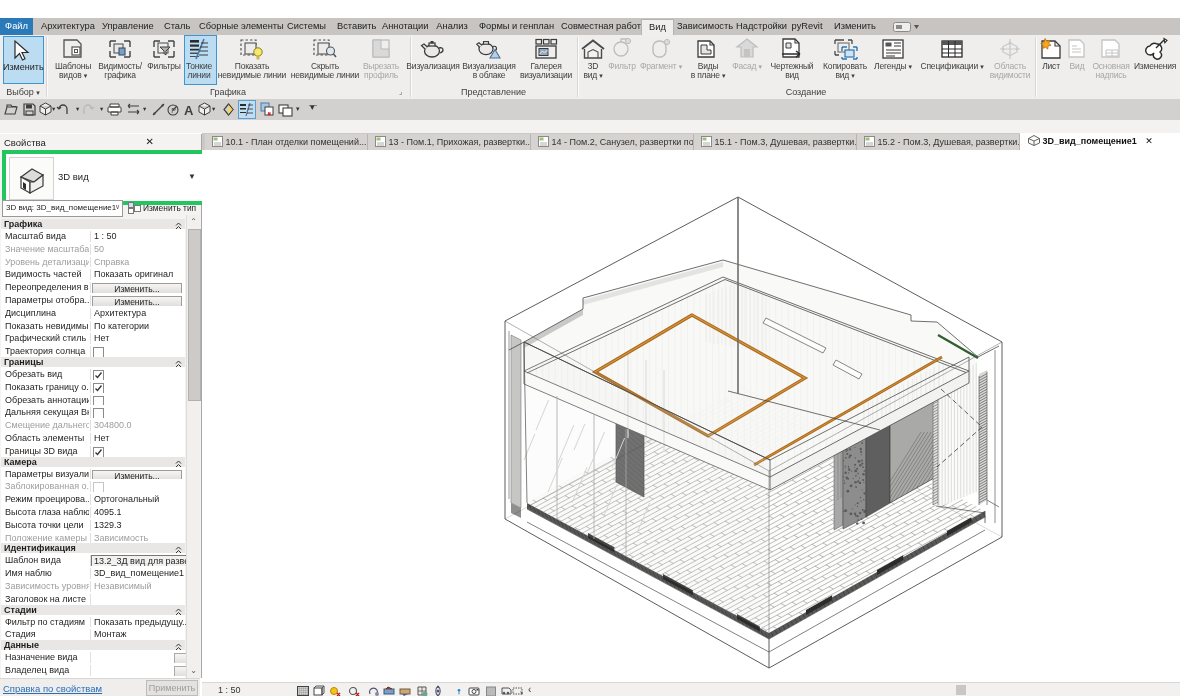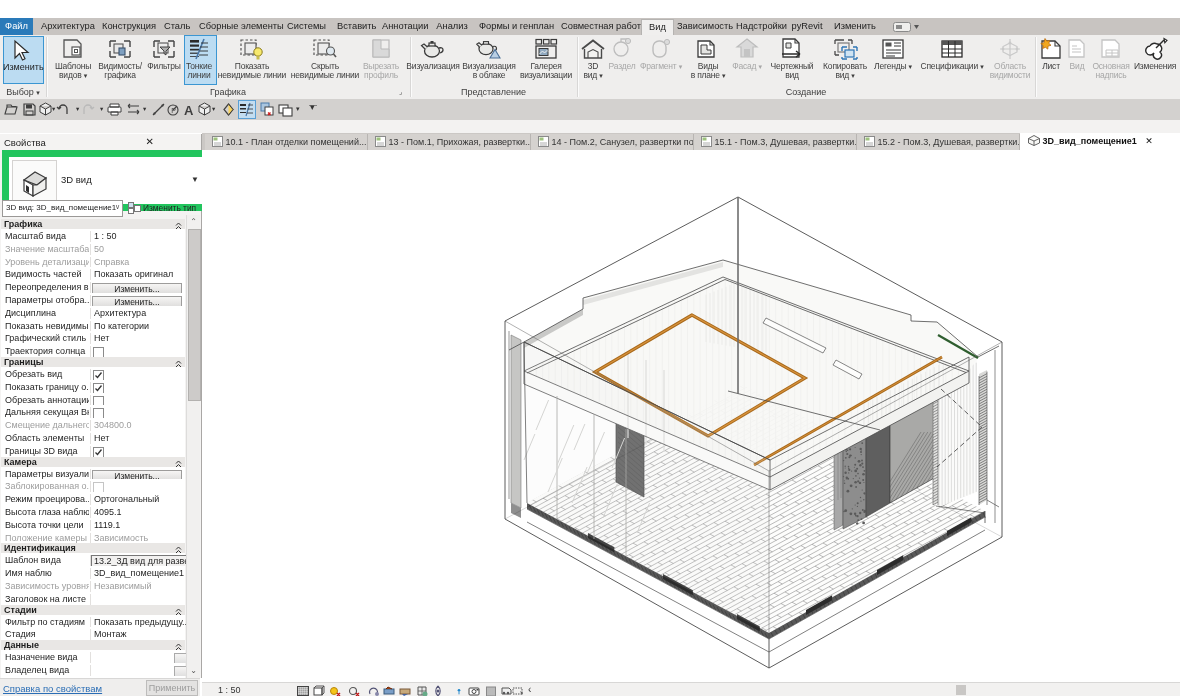--- a/index.html
+++ b/index.html
@@ -1,17 +1,17 @@
 <!DOCTYPE html>
 <html><head><meta charset="utf-8"><style>html,body{margin:0;padding:0}body{width:1180px;height:696px;overflow:hidden;font-family:"Liberation Sans",sans-serif;-webkit-font-smoothing:antialiased}.app{position:relative;width:1180px;height:696px;background:#fff}.abs{position:absolute}.titlebar{left:0;top:0;width:1180px;height:18px;background:#b6b2af}.tabrow{left:0;top:18px;width:1180px;height:17px;background:#c8c4c1}.rtab{position:absolute;top:0;height:17px;font-size:9.3px;color:#222;line-height:17px;text-align:center}.ribbon{left:0;top:35px;width:1180px;height:64px;background:#efeeed;border-bottom:1px solid #cfcecd}.qat{left:0;top:99px;width:1180px;height:21px;background:#d3d1cf;border-bottom:1px solid #bebcba}.gap{left:0;top:120px;width:1180px;height:13px;background:#f3f2f1}.rlabel2{position:absolute;top:27px;font-size:8.5px;color:#3e3e3e;text-align:center;line-height:8.5px;letter-spacing:-0.2px}.gray{color:#a7a7a7}.ic{position:absolute;top:2px}.sep{position:absolute;top:2px;width:1px;height:60px;background:#d8d7d6;border-right:1px solid #fbfbfb}.grpl{position:absolute;top:52px;height:13px;font-size:9px;color:#3e3e3e;text-align:center}.props{left:0;top:134px;width:201px;height:544px;background:#f4f3f2;border-right:1px solid #a9a7a5}.prow{position:absolute;left:1px;width:184px;height:13px;background:#fff;border-bottom:1px solid #e2e0de;font-size:9px;color:#1e1e1e}.prow .lab{position:absolute;left:4px;top:1.5px;width:84px;height:11px;overflow:hidden;white-space:nowrap}.prow .val{position:absolute;left:89px;top:1.5px;width:94px;height:11px;overflow:hidden;white-space:nowrap;border-left:1px solid #e2e0de;padding-left:3px}.psec{position:absolute;left:1px;width:184px;height:12px;background:#e9e7e5;border-bottom:1px solid #cfcdcb;font-size:9px;font-weight:bold;color:#1e1e1e}.psec span{position:absolute;left:3px;top:0px}.pbtn{position:absolute;left:1px;top:1px;width:88px;height:10px;background:linear-gradient(#f6f5f4,#dddcdb);border:1px solid #9d9c9b;font-size:8.5px;text-align:center;line-height:10px}.cb{position:absolute;left:2px;top:1.5px;width:9px;height:9px;background:#fff;border:1px solid #8a8a8a}.grayv{color:#9d9d9d}.vtabs{left:202px;top:133px;width:978px;height:17px;background:#cbc8c5;border-bottom:1px solid #b3b0ad}.vtab{position:absolute;top:1px;height:16px;background:#d5d2cf;border-right:1px solid #b8b5b2;font-size:9px;color:#333;line-height:16px;white-space:nowrap;overflow:hidden}.vtab.active{background:#fff;font-weight:bold;color:#111}.viewbar{left:202px;top:682px;width:978px;height:14px;background:#f2f1f0;border-top:1px solid #d8d7d6;font-size:9px;color:#333}</style></head><body>
 <div class="app">
     <div class="abs tabrow">
       <div class="rtab" style="left:0px;width:33px;background:#2a7ab9;color:#fff">Файл</div>
       <div class="rtab" style="left:41px;width:48px;white-space:nowrap">Архитектура</div>
-      <div class="rtab" style="left:102px;width:49px;white-space:nowrap">Конструкция</div>
+      <div class="rtab" style="left:102px;width:49px;white-space:nowrap">Управление</div>
       <div class="rtab" style="left:164px;width:23px;white-space:nowrap">Сталь</div>
       <div class="rtab" style="left:199px;width:77px;white-space:nowrap">Сборные элементы</div>
       <div class="rtab" style="left:287px;width:39px;white-space:nowrap">Системы</div>
       <div class="rtab" style="left:337px;width:34px;white-space:nowrap">Вставить</div>
       <div class="rtab" style="left:382px;width:41px;white-space:nowrap">Аннотации</div>
       <div class="rtab" style="left:436px;width:32px;white-space:nowrap">Анализ</div>
       <div class="rtab" style="left:479px;width:72px;white-space:nowrap">Формы и генплан</div>
       <div class="rtab" style="left:561px;width:82px;white-space:nowrap">Совместная работа</div>
       <div class="rtab" style="left:641px;width:31px;background:#f0efee;border:1px solid #b5b3b1;border-bottom:none;height:16px;top:1px;line-height:15px">Вид</div>
       <div class="rtab" style="left:677px;width:46px;white-space:nowrap">Зависимость</div>
@@ -123,21 +123,21 @@
           <path d="M2,12 L13,3.5 L24,12" fill="none" stroke="#4a4a4a" stroke-width="1.8"></path>
           <path d="M4.5,12 L4.5,21 L21.5,21 L21.5,12" fill="#f2f2f0" stroke="#4a4a4a" stroke-width="1.4"></path>
           <path d="M8,21 L8,15 L13,12.5 L18,15 L18,21" fill="none" stroke="#4a4a4a" stroke-width="1.1"></path>
         </svg></div>
       <div class="rlabel2" style="left:578px;width:30px">3D<br>вид <span style="font-size:7px">▾</span></div>
       <div class="ic" style="left:610px"><svg width="24" height="24" viewBox="0 0 24 24">
           <circle cx="11" cy="12" r="7" fill="none" stroke="#bdbdbd" stroke-width="1.3"></circle>
           <path d="M11,5 L11,2 L17,2" fill="none" stroke="#bdbdbd" stroke-width="1.3"></path>
           <circle cx="18" cy="4" r="2.6" fill="#dcdcdc" stroke="#bdbdbd" stroke-width="1"></circle>
         </svg></div>
-      <div class="rlabel2 gray" style="left:600px;width:44px">Раздел</div>
+      <div class="rlabel2 gray" style="left:600px;width:44px">Фильтр</div>
       <div class="ic" style="left:649px"><svg width="24" height="24" viewBox="0 0 24 24">
           <rect x="4" y="4" width="13" height="16" rx="6" fill="none" stroke="#bdbdbd" stroke-width="1.4"></rect>
           <circle cx="18" cy="5" r="2.6" fill="#dcdcdc" stroke="#bdbdbd" stroke-width="1"></circle>
         </svg></div>
       <div class="rlabel2 gray" style="left:634px;width:54px">Фрагмент <span style="font-size:7px">▾</span></div>
       <div class="ic" style="left:695px"><svg width="26" height="24" viewBox="0 0 26 24">
           <path d="M3,4 h12 l4,4 v12 h-16 z" fill="#fff" stroke="#3a3a3a" stroke-width="1.3"></path>
           <path d="M15,4 v4 h4" fill="none" stroke="#3a3a3a" stroke-width="1.1"></path>
           <path d="M6,8 h6 v5 h4 v4 h-10 z" fill="#e4e4e2" stroke="#3a3a3a" stroke-width="1"></path>
         </svg></div>
@@ -292,21 +292,21 @@
       <div class="abs" style="left:212px;top:6px;font-size:6.5px;color:#333">▾</div>
       <div class="abs" style="left:310px;top:3px;font-size:9px;color:#333">▾<br></div>
       <div class="abs" style="left:309px;top:1px;font-size:8px;color:#333">—</div>
     </div>
     <div class="abs gap"></div>
     <div class="abs props">
       <div class="abs" style="left:0;top:0;width:160px;height:16px;background:#f4f3f2;font-size:9.5px;color:#222">
         <span style="position:absolute;left:4px;top:3px">Свойства</span>
         <span style="position:absolute;right:6px;top:2px;font-size:10px;color:#222">✕</span>
       </div>
-      <div class="abs" style="left:2px;top:16px;width:196px;height:47px;background:#fff;border:7px solid #22c55e">
+      <div class="abs" style="left:2px;top:16px;width:196px;height:47px;background:#fff;border:4px solid #22c55e">
         <div class="abs" style="left:3px;top:3px;width:43px;height:41px;background:#fbfbfa;border:1px solid #d5d3d1">
           <svg class="abs" style="left:7px;top:6px" width="30" height="30" viewBox="0 0 30 30">
             <path d="M4,13 L15,5 L26,11 L17,18 Z" fill="#dcdcda" stroke="#3a3a3a" stroke-width="1.2"></path>
             <path d="M4,13 L4,24 L13,29 L13,18 Z" fill="#ffffff" stroke="#3a3a3a" stroke-width="1.2"></path>
             <path d="M13,18 L17,18 L26,11 L26,22 L13,29 Z" fill="#efefed" stroke="#3a3a3a" stroke-width="1.2"></path>
             <path d="M6,18 L9,20 L9,26 L6,24 Z" fill="#2e2e2e"></path>
           </svg>
         </div>
         <div class="abs" style="left:52px;top:17px;font-size:9.5px;color:#222">3D вид</div>
         <div class="abs" style="right:6px;top:18px;font-size:8px;color:#333">▼</div>
@@ -444,21 +444,21 @@
       <div class="prow" style="top:358px">
         <span class="lab">Режим проецирова...</span>
         <span class="val">Ортогональный</span>
       </div>
       <div class="prow" style="top:371px">
         <span class="lab">Высота глаза наблю...</span>
         <span class="val">4095.1</span>
       </div>
       <div class="prow" style="top:384px">
         <span class="lab">Высота точки цели</span>
-        <span class="val">1119.1</span>
+        <span class="val">1329.3</span>
       </div>
       <div class="prow" style="top:397px">
         <span class="lab grayv">Положение камеры</span>
         <span class="val"><span class="grayv">Зависимость</span></span>
       </div>
       <div class="psec" style="top:409px">
         <span>Идентификация</span>
         <svg style="position:absolute;right:3px;top:2.5px" width="7" height="8" viewBox="0 0 7 8">
           <path d="M1,3.5 L3.5,1 L6,3.5 M1,7 L3.5,4.5 L6,7" fill="none" stroke="#333" stroke-width="1"></path>
         </svg>

